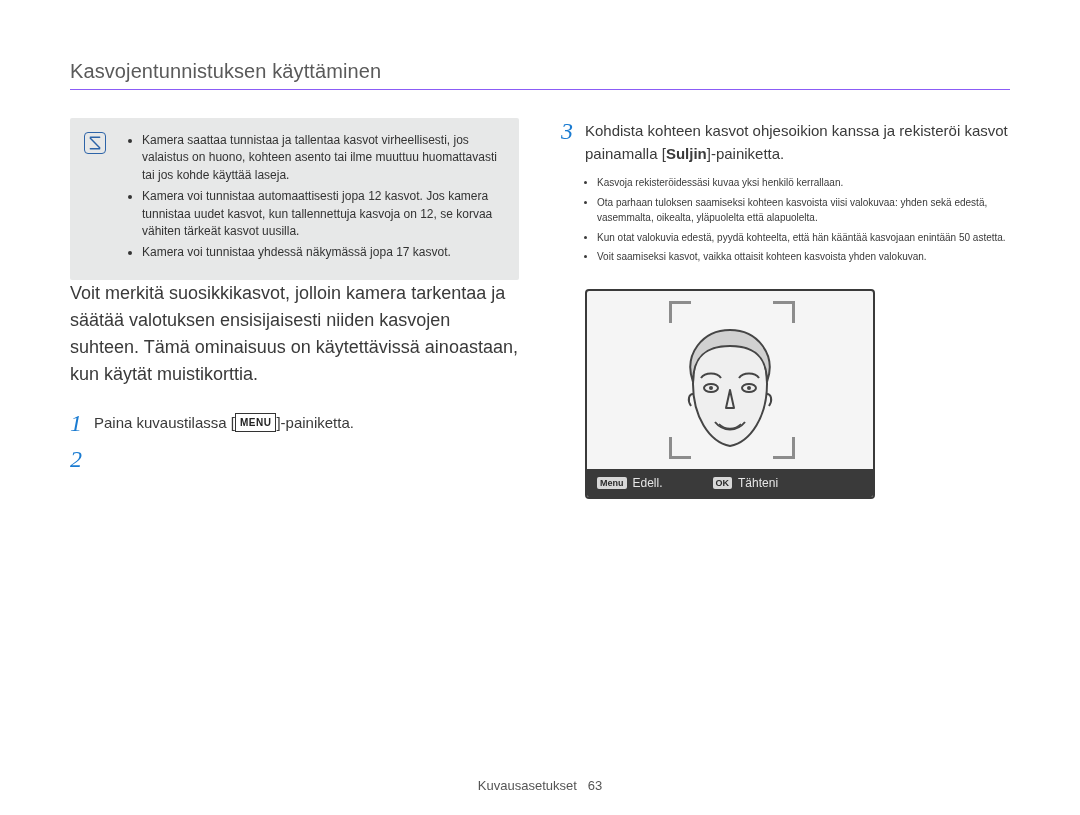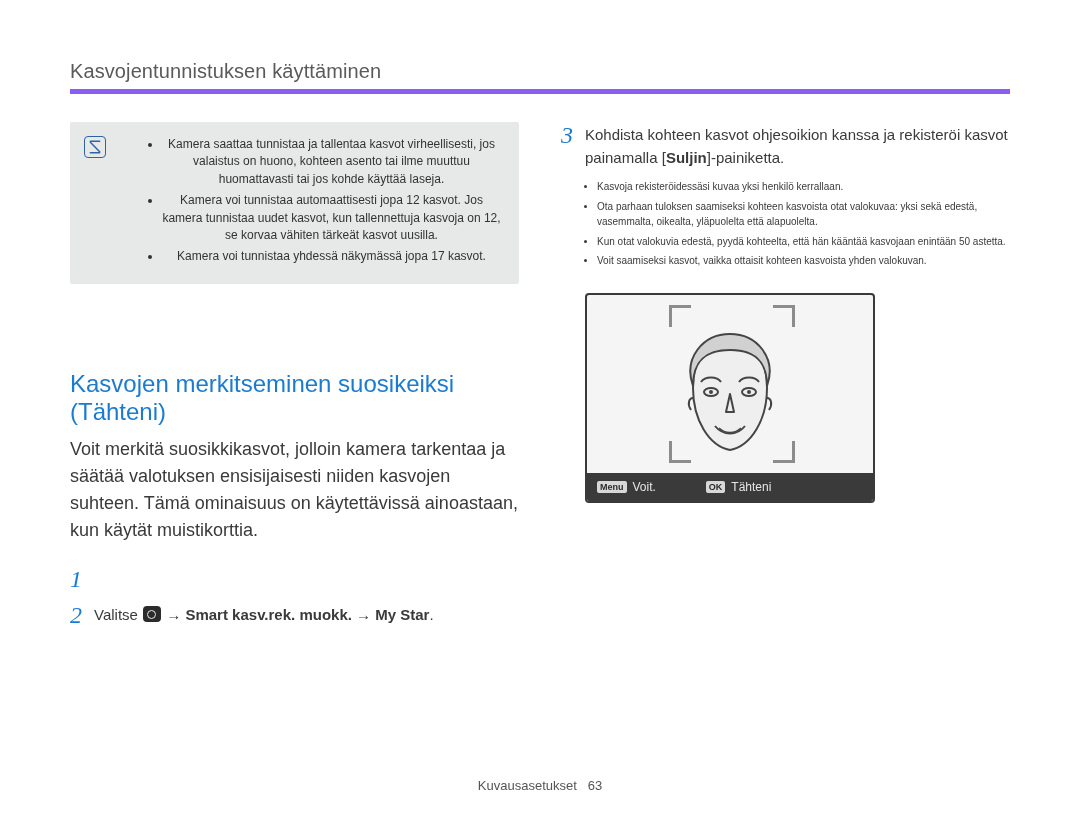--- a/index.html
+++ b/index.html
@@ -9,42 +9,41 @@
     color: #3a3a3a;
     width: 1080px;
     height: 815px;
     position: relative;
     padding: 60px 70px 30px 70px;
   }
   .page-header {
     font-size: 20px;
     font-weight: 300;
     color: #5a5a5a;
-    border-bottom: 5px solid #8b5cf6;
+    border-bottom: 1px solid #8b5cf6;
     padding-bottom: 6px;
     margin-bottom: 28px;
     letter-spacing: 0.1px;
   }
   .columns {
     display: flex;
     gap: 42px;
   }
   .col {
     flex: 1 1 0;
     min-width: 0;
   }
   .note-box {
     background: #e7e8e8;
     border-radius: 2px;
-    padding: 14px 18px 14px 78px;
+    padding: 14px 18px 14px 58px;
     position: relative;
     font-size: 12px;
     line-height: 1.45;
     color: #333;
-    text-align: center;
   }
   .note-icon {
     position: absolute;
     left: 14px;
     top: 14px;
     width: 22px;
     height: 22px;
     border: 1.5px solid #2d64a8;
     border-radius: 4px;
     display: flex;
@@ -211,51 +210,50 @@
           <path d="M4 2 h16" stroke-linecap="round"></path>
         </svg>
       </div>
       <ul>
         <li>Kamera saattaa tunnistaa ja tallentaa kasvot virheellisesti, jos valaistus on huono, kohteen asento tai ilme muuttuu huomattavasti tai jos kohde käyttää laseja.</li>
         <li>Kamera voi tunnistaa automaattisesti jopa 12 kasvot. Jos kamera tunnistaa uudet kasvot, kun tallennettuja kasvoja on 12, se korvaa vähiten tärkeät kasvot uusilla.</li>
         <li>Kamera voi tunnistaa yhdessä näkymässä jopa 17 kasvot.</li>
       </ul>
     </div>
 
-    <h2 class="section-title">Kasvojen merkitseminen suosikeiksi (Tähteni)</h2>
     <p class="section-intro">Voit merkitä suosikkikasvot, jolloin kamera tarkentaa ja säätää valotuksen ensisijaisesti niiden kasvojen suhteen. Tämä ominaisuus on käytettävissä ainoastaan, kun käytät muistikorttia.</p>
 
     <div class="steps">
 
       <div class="step-row">
         <span class="step-num">1</span>
+        <span class="step-body">
+          <span>Paina kuvaustilassa [</span><span class="inline-badge">MENU</span><span>]-painiketta.</span>
+        </span>
       </div>
 
       <div class="step-row">
         <span class="step-num">2</span>
-        <span class="step-body">
-          <span>Valitse </span><span class="inline-cam-icon"></span><span> → </span><span class="bold">Smart kasv.rek. muokk.</span><span> → </span><span class="bold">My Star</span><span>.</span>
-        </span>
       </div>
 
     </div>
   </div>
 
   <div class="col">
 
     <div class="step-row right-step">
       <span class="step-num">3</span>
       <span class="step-body">
         <span>Kohdista kohteen kasvot ohjesoikion kanssa ja rekisteröi kasvot painamalla [</span><span class="bold">Suljin</span><span>]-painiketta.</span>
       </span>
     </div>
 
     <ul class="sub-bullets">
       <li>Kasvoja rekisteröidessäsi kuvaa yksi henkilö kerrallaan.</li>
-      <li>Ota parhaan tuloksen saamiseksi kohteen kasvoista otat valokuvaa: yksi sekä edestä, vasemmalta, oikealta, yläpuolelta että alapuolelta.</li>
+      <li>Ota parhaan tuloksen saamiseksi kohteen kasvoista viisi valokuvaa: yhden sekä edestä, vasemmalta, oikealta, yläpuolelta että alapuolelta.</li>
       <li>Kun otat valokuvia edestä, pyydä kohteelta, että hän kääntää kasvojaan enintään 50 astetta.</li>
       <li>Voit saamiseksi kasvot, vaikka ottaisit kohteen kasvoista yhden valokuvan.</li>
     </ul>
 
     <div class="screen-frame">
       <div class="screen-body">
         <div class="face-guide">
           <div class="corner tl"></div>
           <div class="corner tr"></div>
           <div class="corner bl"></div>
@@ -272,21 +270,21 @@
           <circle cx="74" cy="64" r="2" fill="#454545"></circle>
           <path d="M55 66 L51 84 L59 84 Z" fill="none" stroke="#454545" stroke-width="2" stroke-linejoin="round"></path>
           <path d="M40 98 C48 108 62 108 70 98" fill="none" stroke="#454545" stroke-width="2"></path>
           <path d="M44 100 C50 106 60 106 66 100" fill="none" stroke="#454545" stroke-width="1.5"></path>
           <path d="M18 70 C14 70 12 76 16 82" fill="none" stroke="#454545" stroke-width="2"></path>
           <path d="M92 70 C96 70 98 76 94 82" fill="none" stroke="#454545" stroke-width="2"></path>
         </svg>
       </div>
       <div class="screen-bottom">
         <span class="bb-badge">Menu</span>
-        <span>Voit.</span>
+        <span>Edell.</span>
         <span class="bb-spacer"></span>
         <span class="bb-badge">OK</span>
         <span>Tähteni</span>
       </div>
     </div>
 
   </div>
 </div>
 
 <div class="footer">

